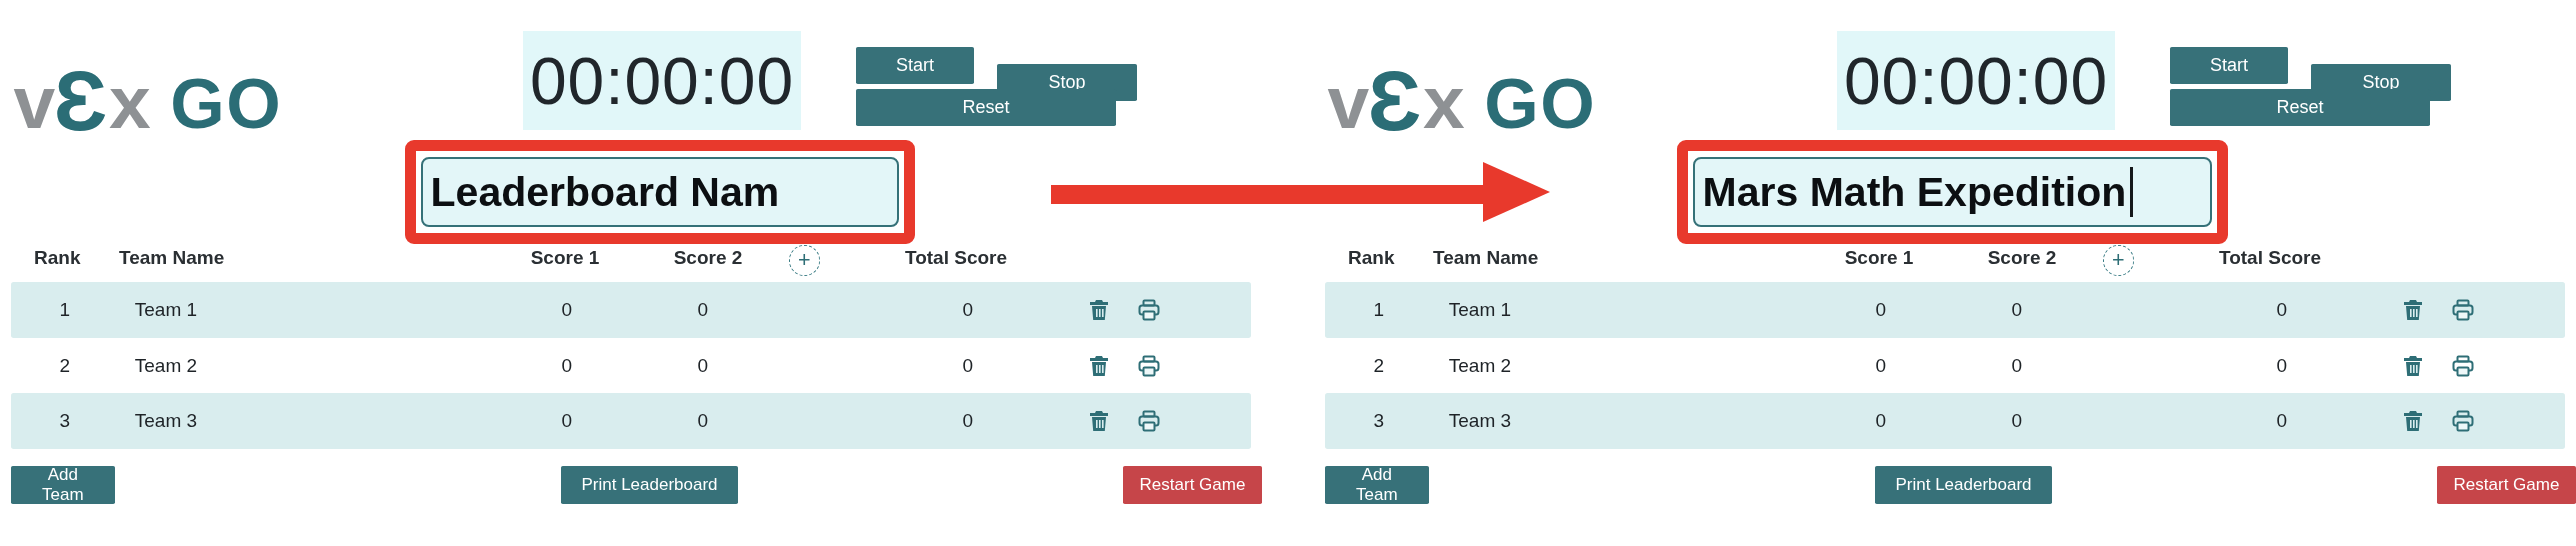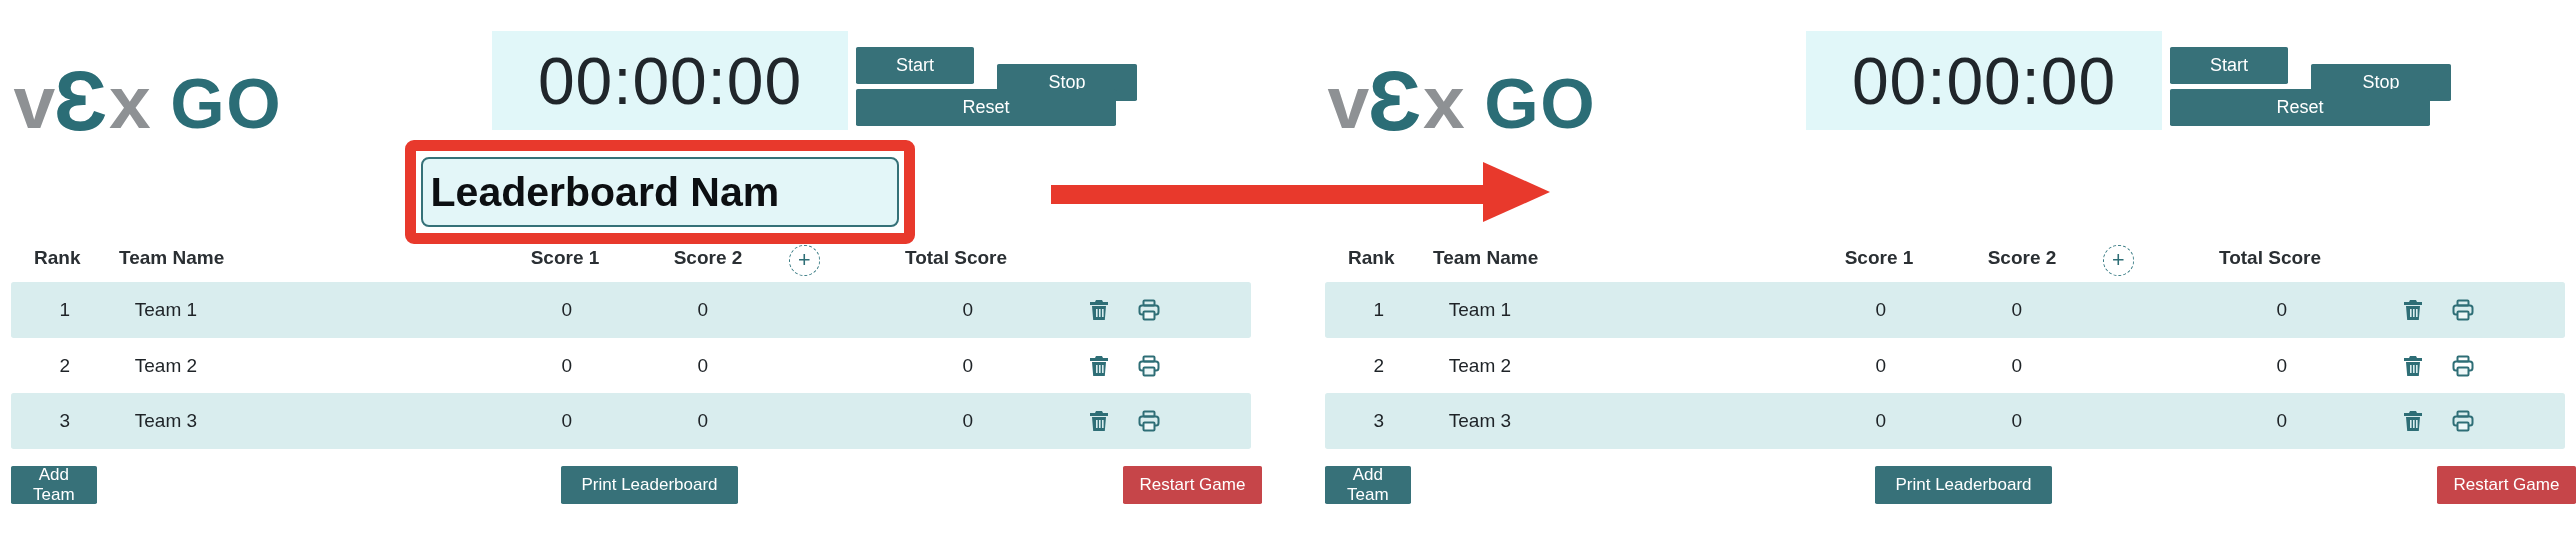--- a/index.html
+++ b/index.html
@@ -11,21 +11,21 @@
   .panel:nth-of-type(1){left:0;}
   .panel:nth-of-type(2){left:1314px;}
 
   
   .logo{position:absolute;left:13.4px;top:38px;height:94px;display:flex;align-items:flex-end;user-select:none;}
   .logo .v,.logo .x{font-size:75px;font-weight:bold;color:#8e9194;line-height:.8;letter-spacing:-3.6px;}
   .logo .e{font-size:86px;font-weight:bold;color:#2b6d76;line-height:.72;margin:0 1.8px;}
   .logo .go{font-size:70px;font-weight:bold;color:#2b6d76;line-height:.8;margin-left:23px;letter-spacing:1.8px;}
 
   
-  .timer{position:absolute;left:492px;top:31px;width:356px;height:99px;background:#e1f7f9;
+  .timer{position:absolute;left:523px;top:31px;width:278px;height:99px;background:#e1f7f9;
          display:flex;align-items:center;justify-content:center;
          font-size:66px;font-weight:400;color:#20262b;letter-spacing:0.9px;}
 
   
   .tbtn{position:absolute;background:#377179;color:#fff;border:none;font-size:18px;
         display:flex;align-items:center;justify-content:center;border-radius:1.8px;cursor:pointer;
         font-family:"Liberation Sans",sans-serif;text-align:right;}
   .btn-start{left:856px;top:47px;width:118px;height:37px;}
   .btn-stop{left:997px;top:64px;width:140px;height:37px;}
   .btn-reset{left:856px;top:89px;width:260px;height:37px;}
@@ -56,21 +56,21 @@
   .c-s2{left:692px;}
   .c-total{left:957px;}
   .row-icon{position:absolute;top:50%;transform:translateY(-50%);width:24px;height:24px;cursor:pointer;display:flex;}
   .i-trash{left:1076px;}
   .i-print{left:1126px;}
 
   
   .fbtn{position:absolute;top:466px;height:38px;background:#377179;color:#fff;border:none;border-radius:1.8px;
         font-size:17px;display:flex;align-items:center;justify-content:center;cursor:pointer;
         font-family:"Liberation Sans",sans-serif;padding:0 16px;box-sizing:border-box;}
-  .btn-add{left:10.8px;width:86px;}
+  .btn-add{left:10.8px;width:104px;}
   .btn-print{left:561px;width:177px;}
   .btn-restart{left:1123px;width:139px;background:#c64549;}
 
   
   .arrow{position:absolute;left:1051px;top:162px;width:499px;height:61px;pointer-events:none;}
   .arrow .shaft{position:absolute;left:0;top:23px;width:434px;height:19px;background:#e8392c;}
   .arrow .head{position:absolute;left:432px;top:0;width:0;height:0;
                border-top:30.5px solid transparent;border-bottom:30.5px solid transparent;border-left:67px solid #e8392c;}
 </style>
 </head>
@@ -187,20 +187,26 @@
       <span class="x">x</span>
       <span class="go">GO</span>
     </div>
 
     <div class="timer">00:00:00</div>
 
     <button class="tbtn btn-start">Start</button>
     <button class="tbtn btn-stop">Stop</button>
     <button class="tbtn btn-reset">Reset</button>
 
+    <div class="name-box" style="left: 363px; width: 551px;">
+      <div class="name-input">
+        <span class="value">Mars Math Expedition</span>
+        <span class="caret" style="display: inline-block;"></span>
+      </div>
+    </div>
 
     <span class="th" style="left:34px">Rank</span>
     <span class="th" style="left:119px">Team Name</span>
     <span class="th center" style="left:565px">Score 1</span>
     <span class="th center" style="left:708px">Score 2</span>
     <span class="plus-icon">+</span>
     <span class="th center" style="left:956px">Total Score</span>
 
     <div class="rows">
   <div class="row alt" style="top: 282px;">

